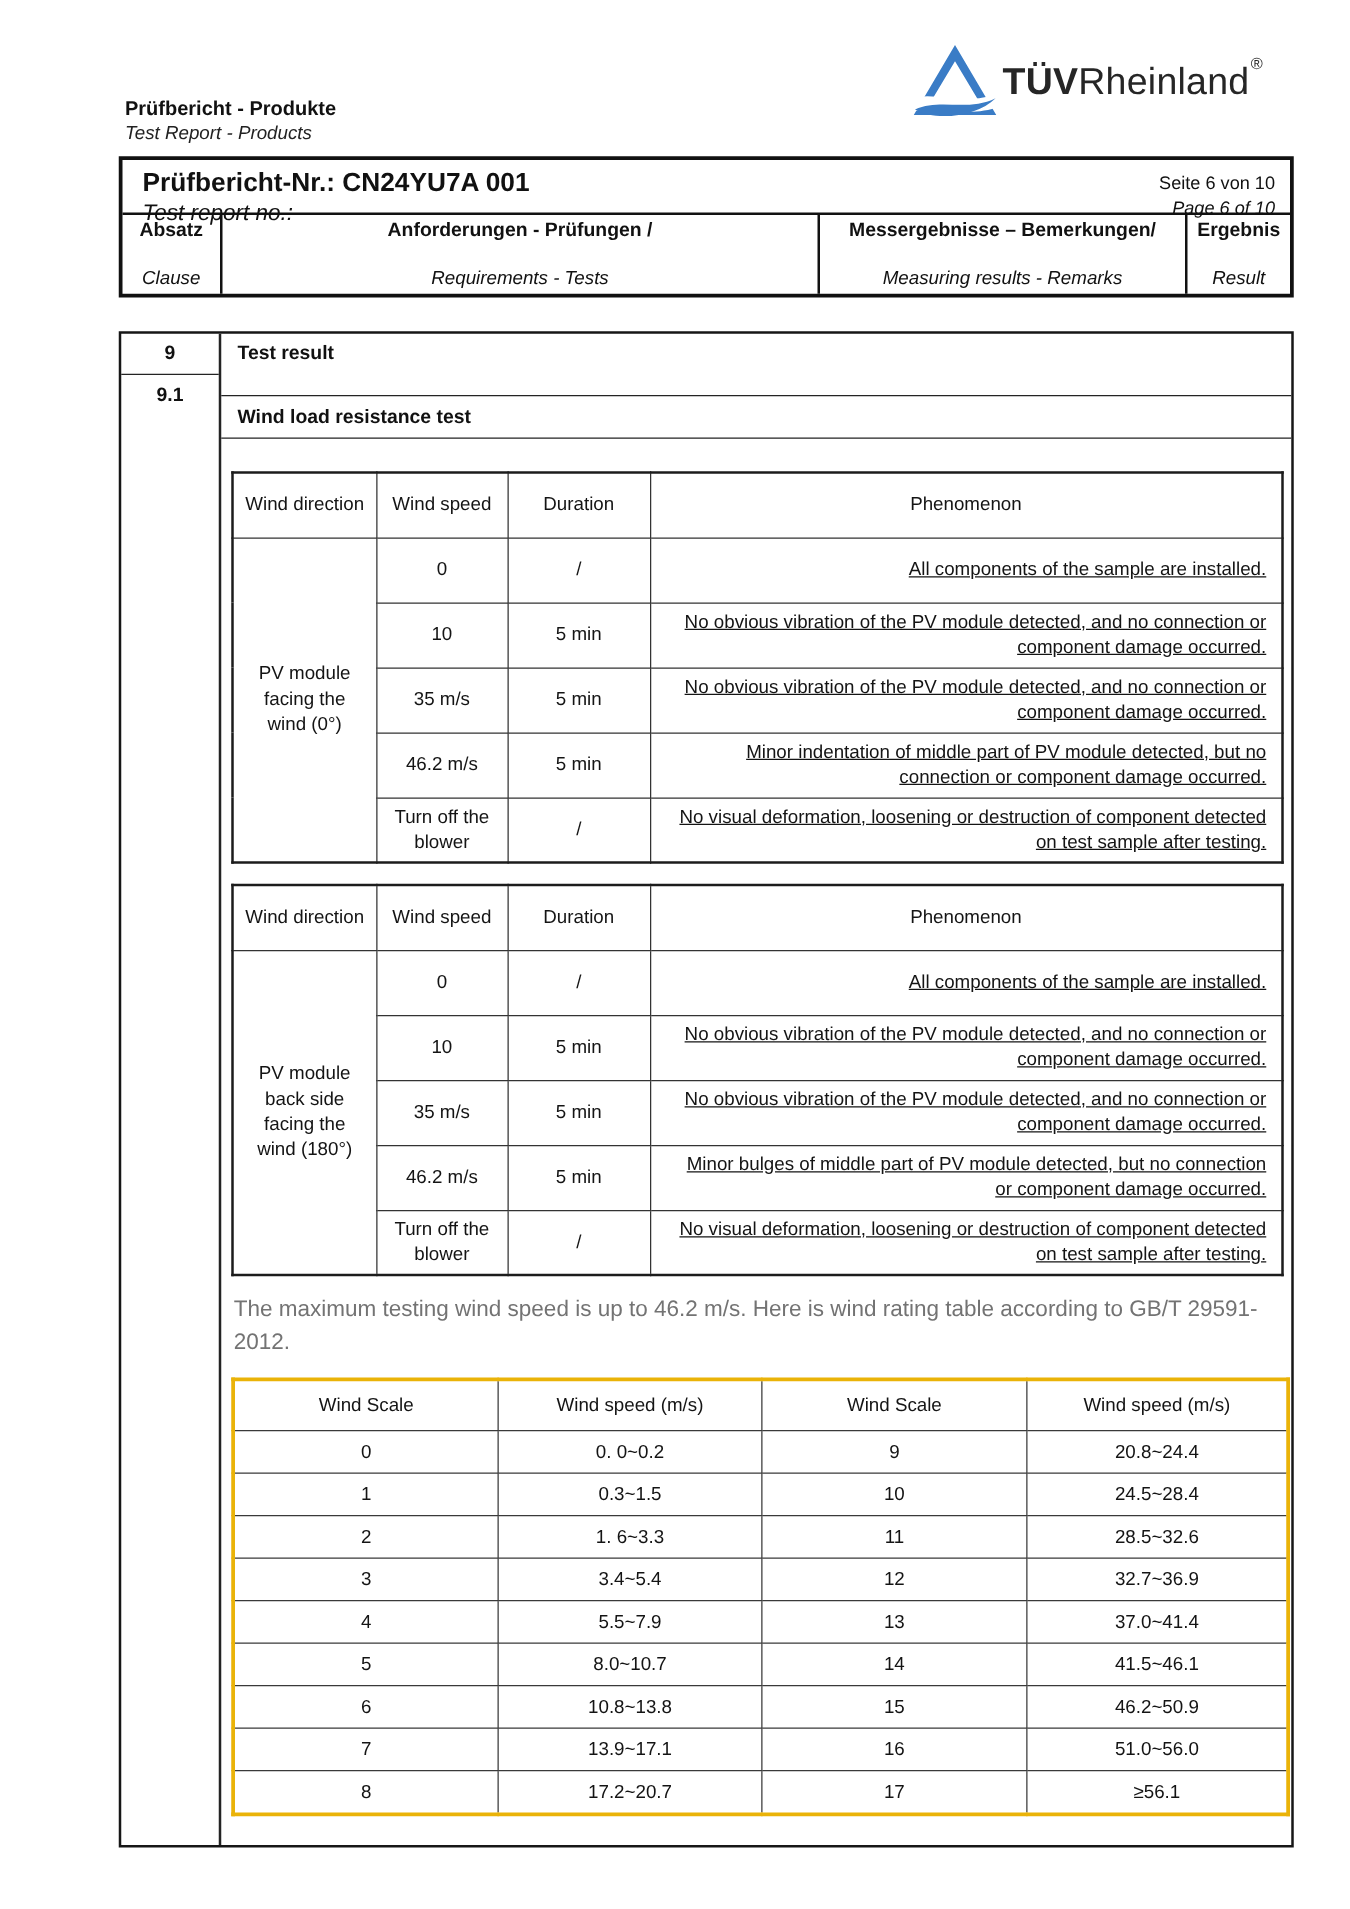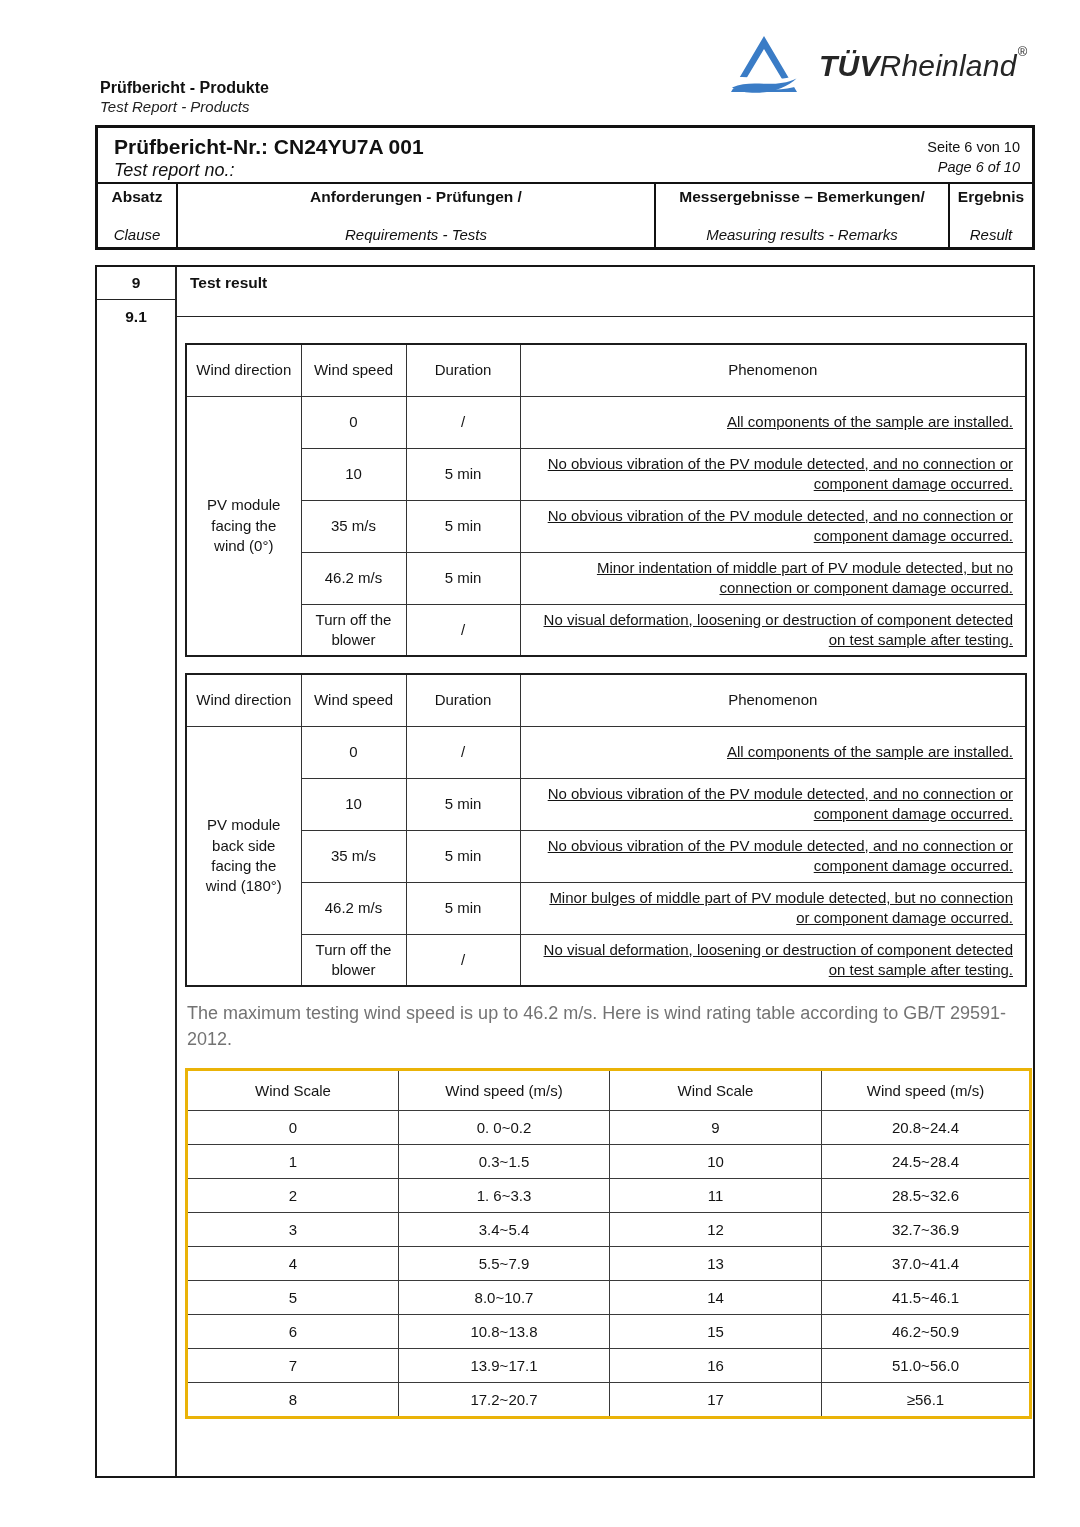--- a/index.html
+++ b/index.html
@@ -6,27 +6,27 @@
   body{
     width:1080px;height:1527px;position:relative;overflow:hidden;
     background:#ffffff;color:#111;
     font-family:"Liberation Sans", sans-serif;
   }
   
   .top-label{position:absolute;left:100px;top:78px;line-height:1.22;}
   .top-label .de{font-weight:bold;font-size:16px;}
   .top-label .en{font-style:italic;font-size:15px;color:#222;}
   
-  .logo{position:absolute;left:728px;top:34px;display:flex;align-items:center;gap:19px;font-style:italic;}
+  .logo{position:absolute;left:728px;top:34px;display:flex;align-items:center;gap:2px;}
   .logo-text{font-size:30px;color:#262626;letter-spacing:0.2px;white-space:nowrap;}
   .logo-text .b{font-weight:bold;}
   .logo-text sup{font-size:13px;position:relative;top:-9px;left:1px;}
   
   .hdr-box{position:absolute;left:95px;top:125px;width:940px;border:3px solid #111;box-sizing:border-box;background:#fff;}
-  .hdr-row1{height:56px;border-bottom:2px solid #111;display:flex;justify-content:space-between;padding:7px 12px 0 16px;box-sizing:border-box;}
+  .hdr-row1{height:44px;border-bottom:2px solid #111;display:flex;justify-content:space-between;padding:7px 12px 0 16px;box-sizing:border-box;}
   .rep-de{font-weight:bold;font-size:21px;}
   .rep-en{font-style:italic;font-size:18px;margin-top:1px;}
   .pageinfo{text-align:right;font-size:14.5px;line-height:1.4;padding-top:2px;}
   .pageinfo .en{font-style:italic;}
   .hdr-row2{display:flex;height:63px;}
   .hc{display:flex;flex-direction:column;justify-content:center;align-items:center;box-sizing:border-box;text-align:center;line-height:1.3;gap:18px;}
   .hc .de{font-weight:bold;font-size:15.5px;}
   .hc .en{font-style:italic;font-size:15px;}
   .hc1{width:80px;border-right:2px solid #111;}
   .hc2{width:478px;border-right:2px solid #111;}
@@ -108,20 +108,21 @@
   </div>
 </div>
 
 <div class="body-box">
   <div class="clause-col">
     <div class="cl9">9</div>
     <div class="cl91">9.1</div>
   </div>
   <div class="main-col">
     <div class="sec-title t9">Test result</div>
+    <div class="sec-title t91">Wind load resistance test</div>
     <div class="content">
 
       <table class="wt">
         <colgroup>
             <col style="width:115px">
             <col style="width:105px">
             <col style="width:114px">
             <col>
           </colgroup>
         <tbody>

